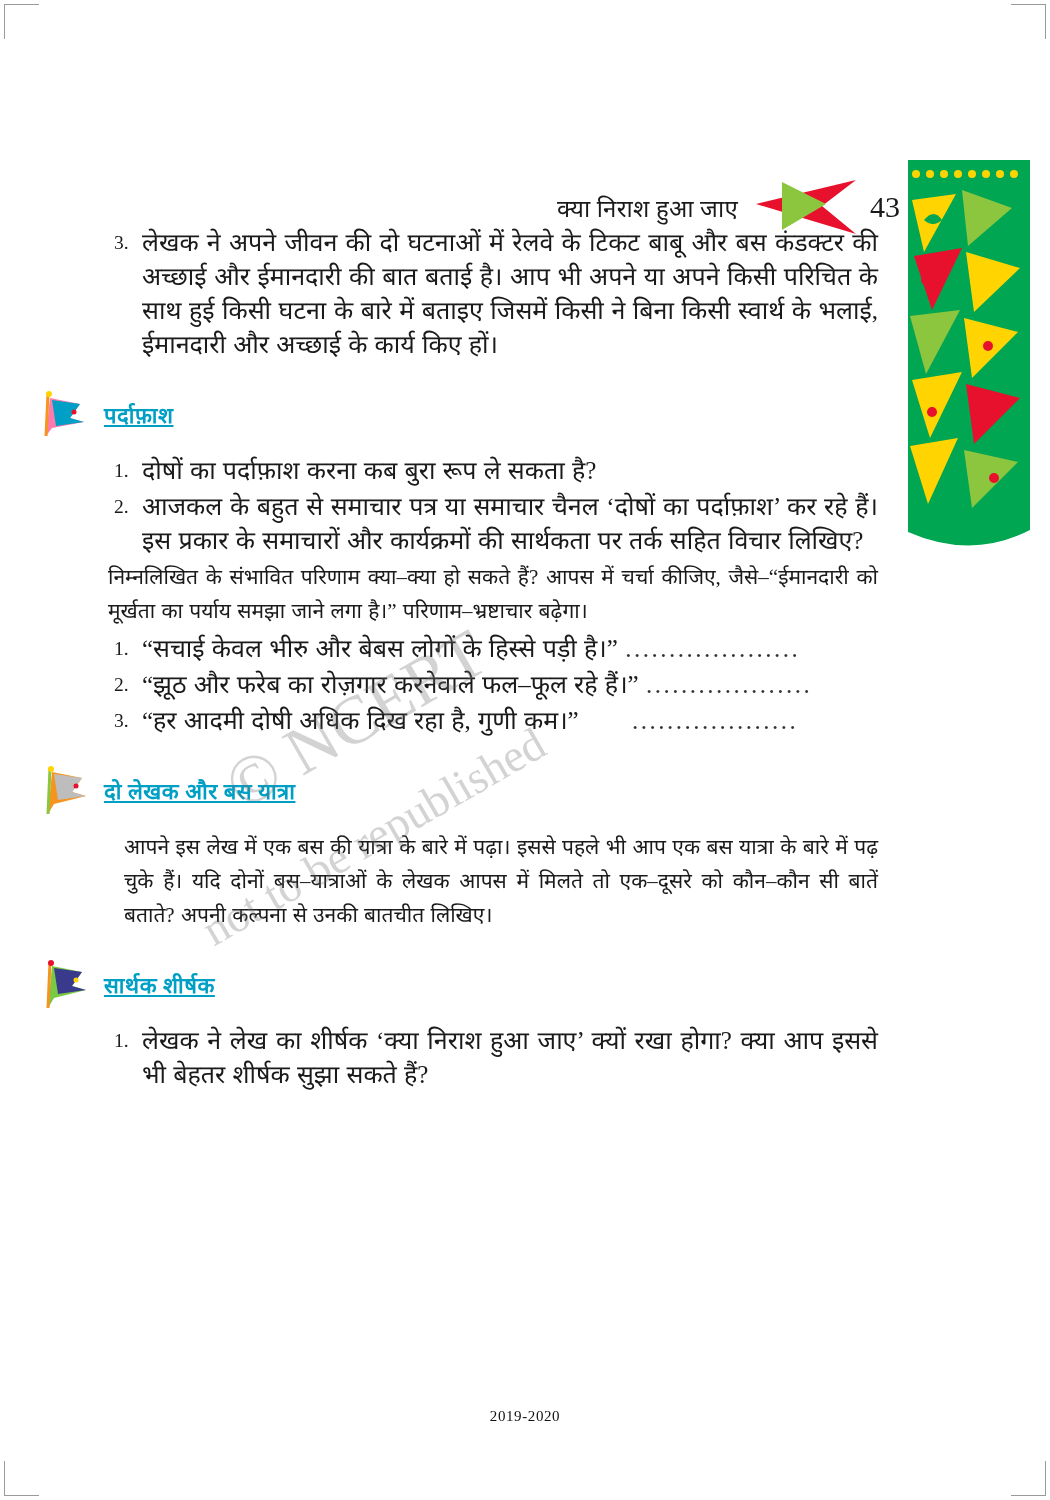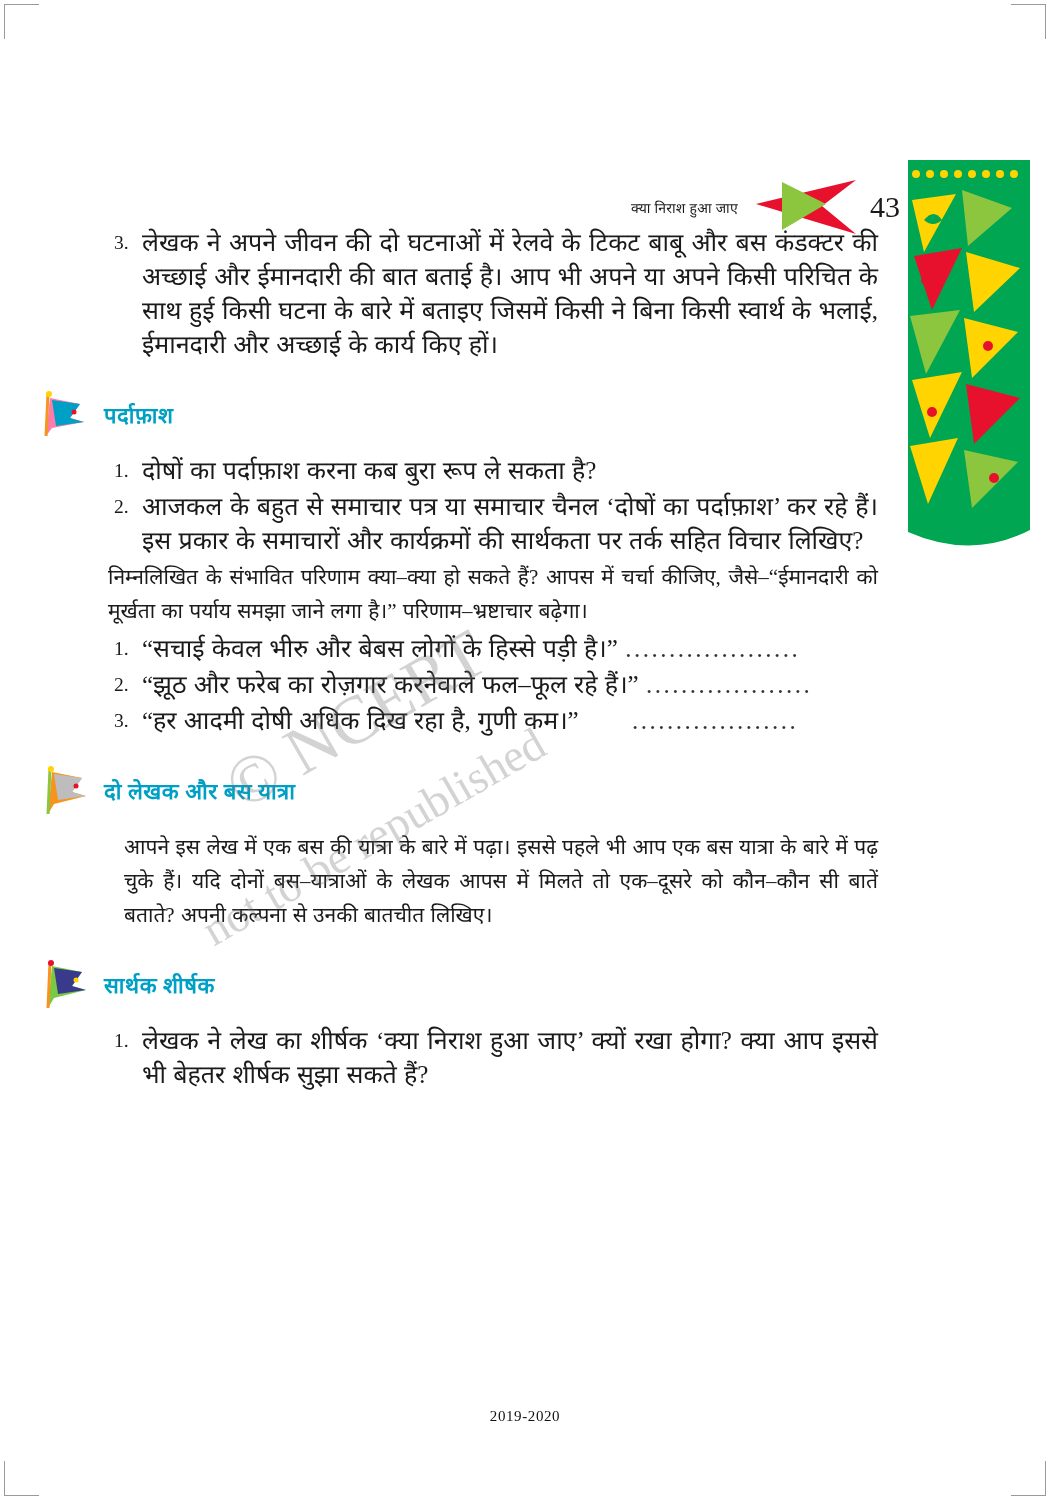--- a/index.html
+++ b/index.html
@@ -39,21 +39,21 @@
   
   .header {
     position: absolute;
     top: 178px;
     left: 0;
     width: 900px;
     text-align: right;
     height: 42px;
   }
   .header-title {
-    font-size: 14px;
+    font-size: 24px;
     color: #1a1a1a;
     display: inline-block;
     vertical-align: middle;
     letter-spacing: .3px;
   }
   .header-arrow {
     display: inline-block;
     vertical-align: middle;
     width: 110px;
     height: 58px;
@@ -129,21 +129,21 @@
     position: relative;
     margin-right: 2px;
   }
   .sec-title {
     font-size: 22px;
     font-weight: bold;
     color: #00a0c6;
     letter-spacing: .5px;
   }
   .sec-title.green { color: #1aa84a; }
-  .sec-title.teal { color: #00a0c6; }
+  .sec-title.teal { color: #00a0c6; text-decoration: underline; }
 
   
   .dots {
     letter-spacing: 2.5px;
     color: #333;
   }
 
   
   .watermark {
     position: absolute;

